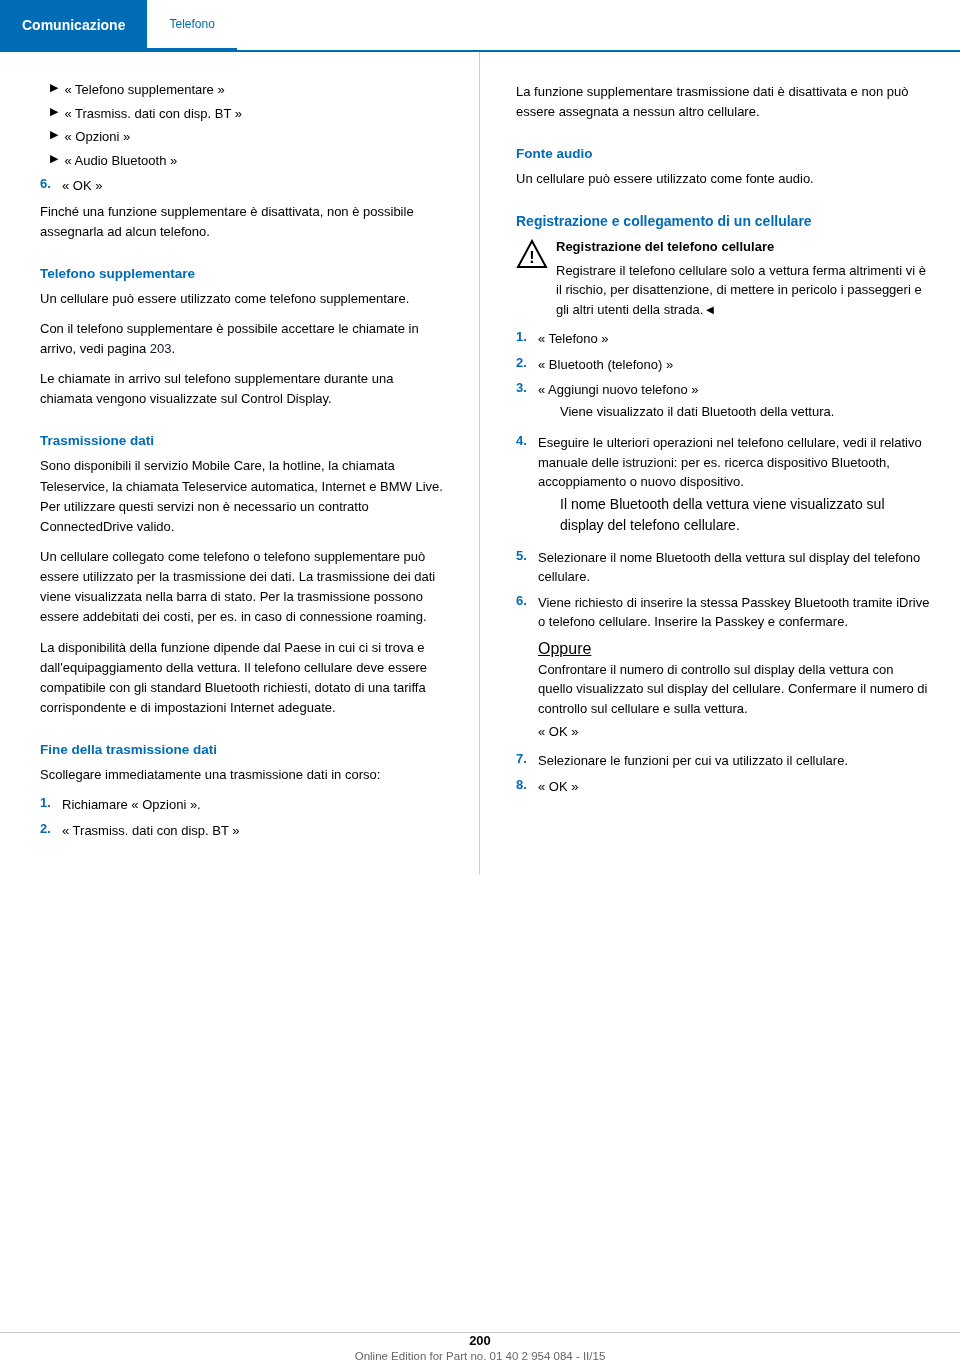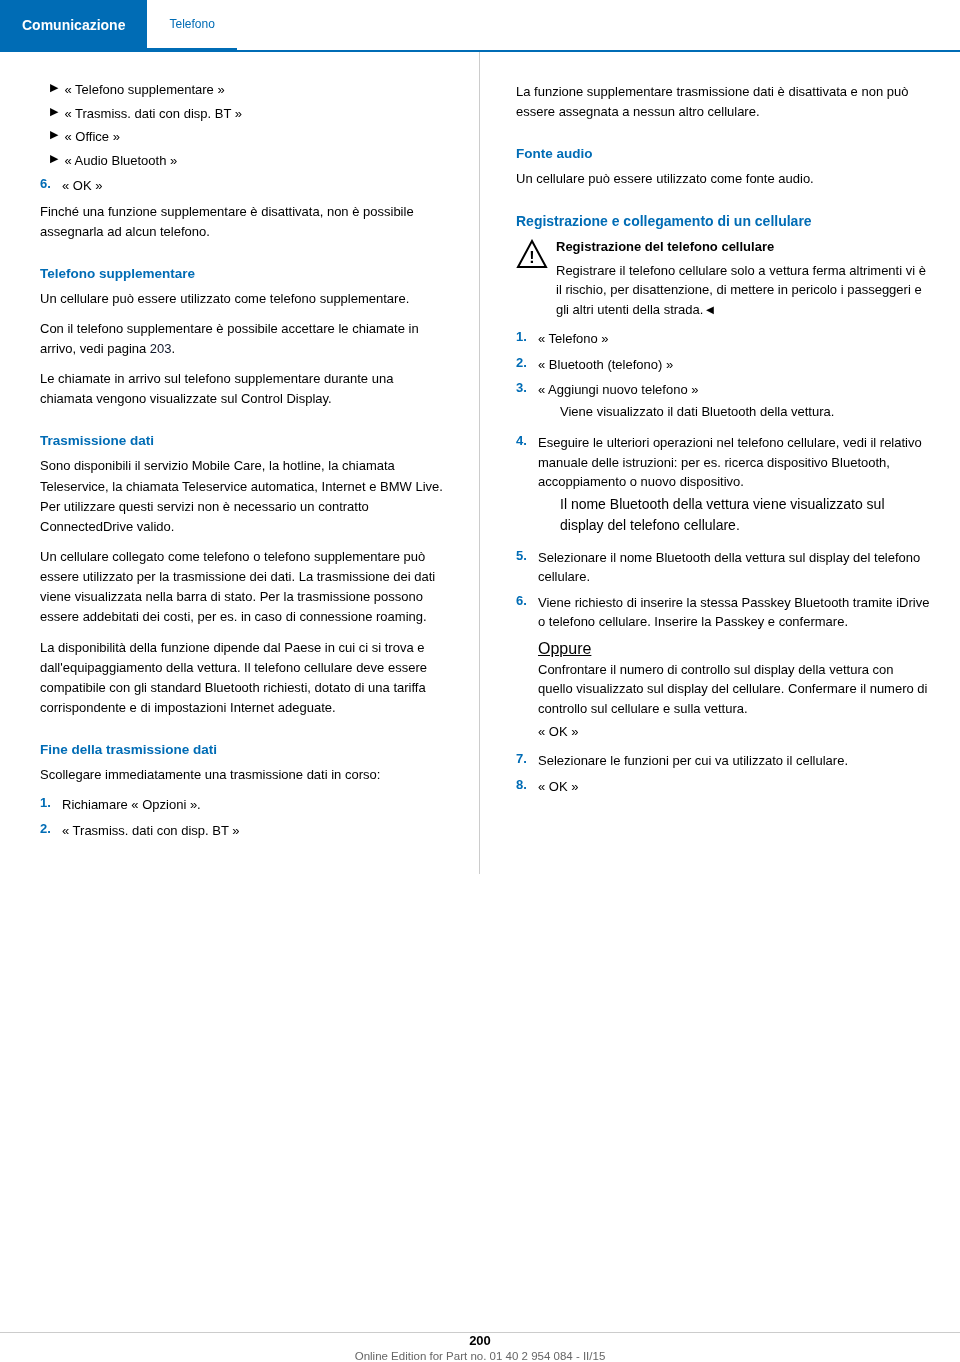--- a/index.html
+++ b/index.html
@@ -192,21 +192,21 @@
       <div class="bullet-item">
         <span class="bullet-arrow">▶</span>
         <span class="bullet-text">« Telefono supplementare »</span>
       </div>
       <div class="bullet-item">
         <span class="bullet-arrow">▶</span>
         <span class="bullet-text">« Trasmiss. dati con disp. BT »</span>
       </div>
       <div class="bullet-item">
         <span class="bullet-arrow">▶</span>
-        <span class="bullet-text">« Office »</span>
+        <span class="bullet-text">« Opzioni »</span>
       </div>
       <div class="bullet-item">
         <span class="bullet-arrow">▶</span>
         <span class="bullet-text">« Audio Bluetooth »</span>
       </div>
     </div>
 
     <div class="numbered-item" style="margin-top:6px;">
       <span class="num-label">6.</span>
       <span class="num-text">« OK »</span>

